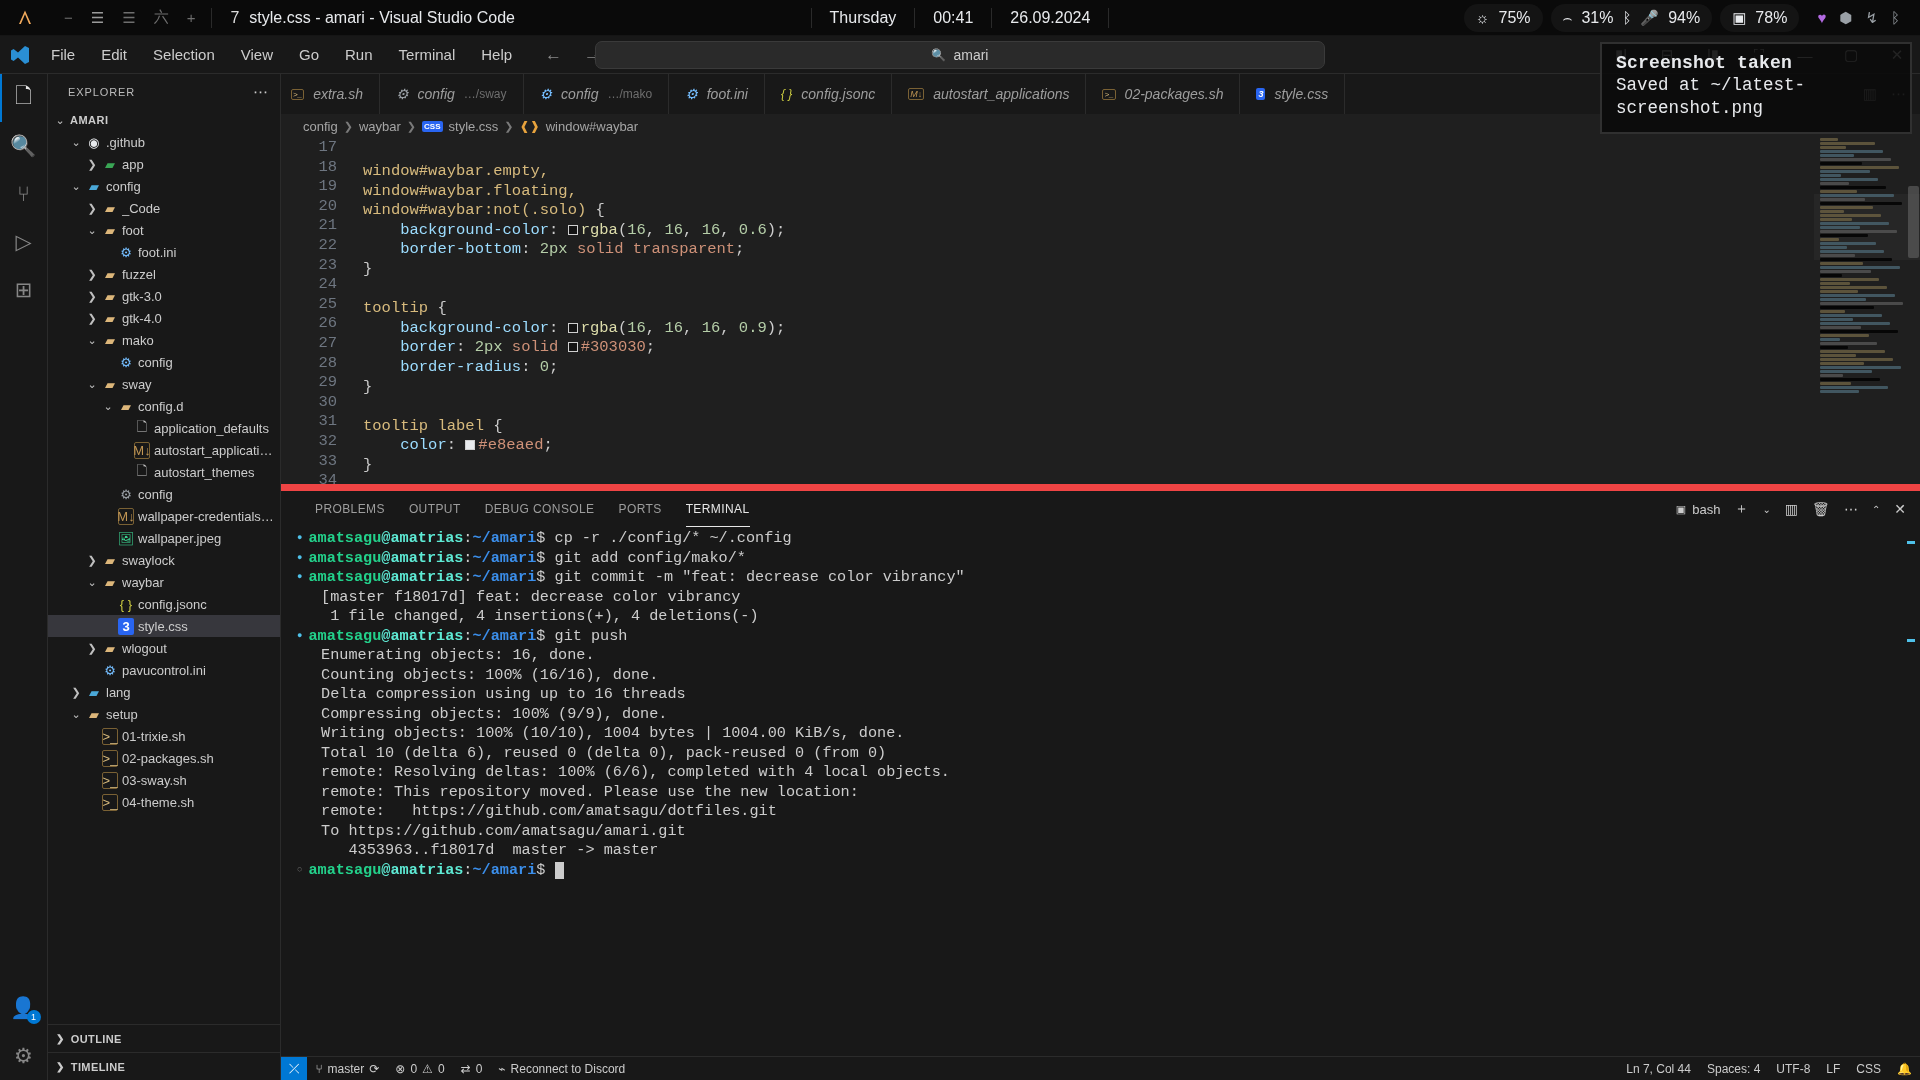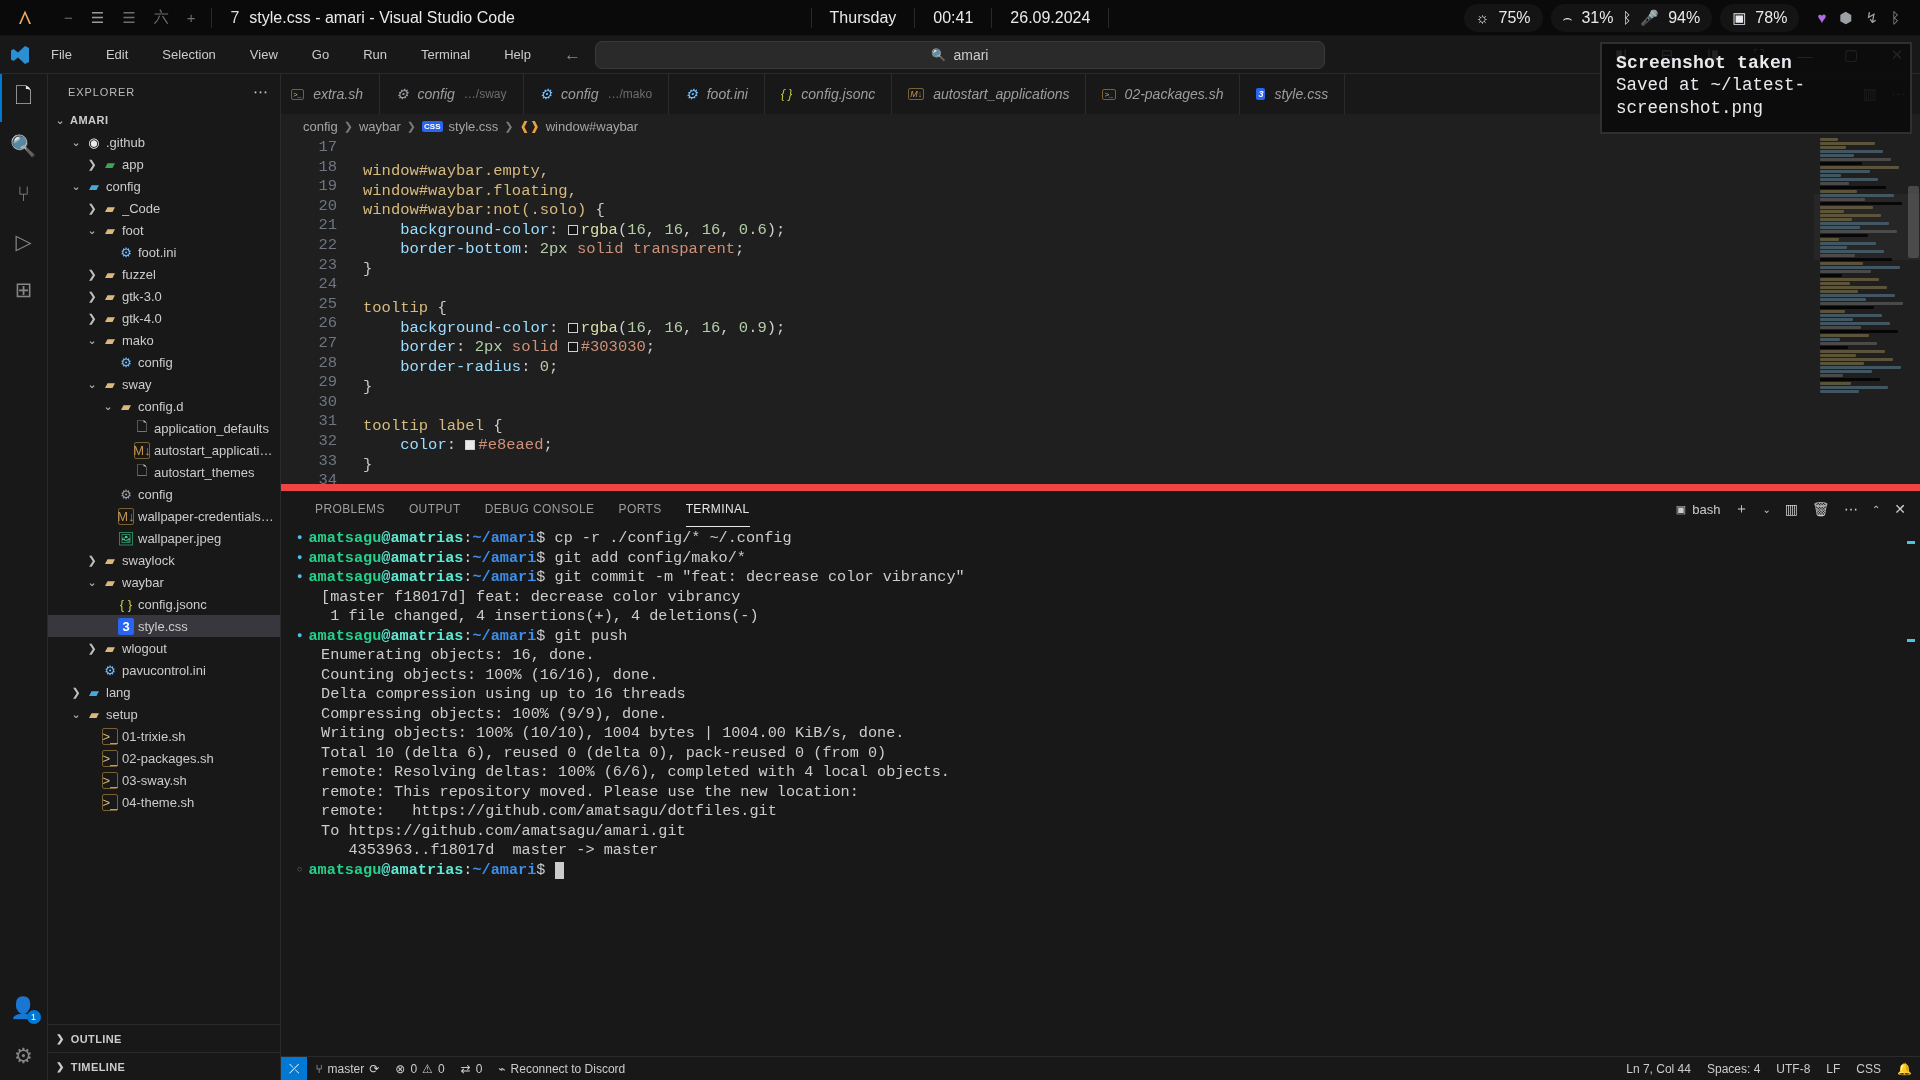--- a/index.html
+++ b/index.html
@@ -56,21 +56,21 @@
     position: absolute; top: 36px; left: 0; width: 1920px; height: 1044px;
     background: #1f1f1f; display: flex; flex-direction: column;
   }
   
   .vs-titlebar {
     height: 38px; background: #181818; display: flex; align-items: center;
     border-bottom: 1px solid #2b2b2b; position: relative;
   }
   .vs-logo { width: 40px; display:flex; align-items:center; justify-content:center; }
   .vs-logo svg { width: 20px; height: 20px; }
-  .vs-menu { display: flex; align-items: center; gap: 12px; font-size: 13px; color: #cccccc; }
+  .vs-menu { display: flex; align-items: center; gap: 4px; font-size: 15px; color: #cccccc; }
   .vs-menu span { padding: 4px 11px; border-radius: 4px; }
   .vs-nav { display:flex; align-items:center; gap: 22px; margin-left: 22px; color:#8b8b8b; font-size:17px;}
   .vs-qinput {
     position:absolute; left:50%; transform:translateX(-50%);
     width: 730px; height: 28px; background:#2a2a2a;
     border: 1px solid #3a3a3a; border-radius: 7px;
     display:flex; align-items:center; justify-content:center; gap:7px;
     font-size: 14px; color:#cccccc;
   }
   .vs-winbtns {

